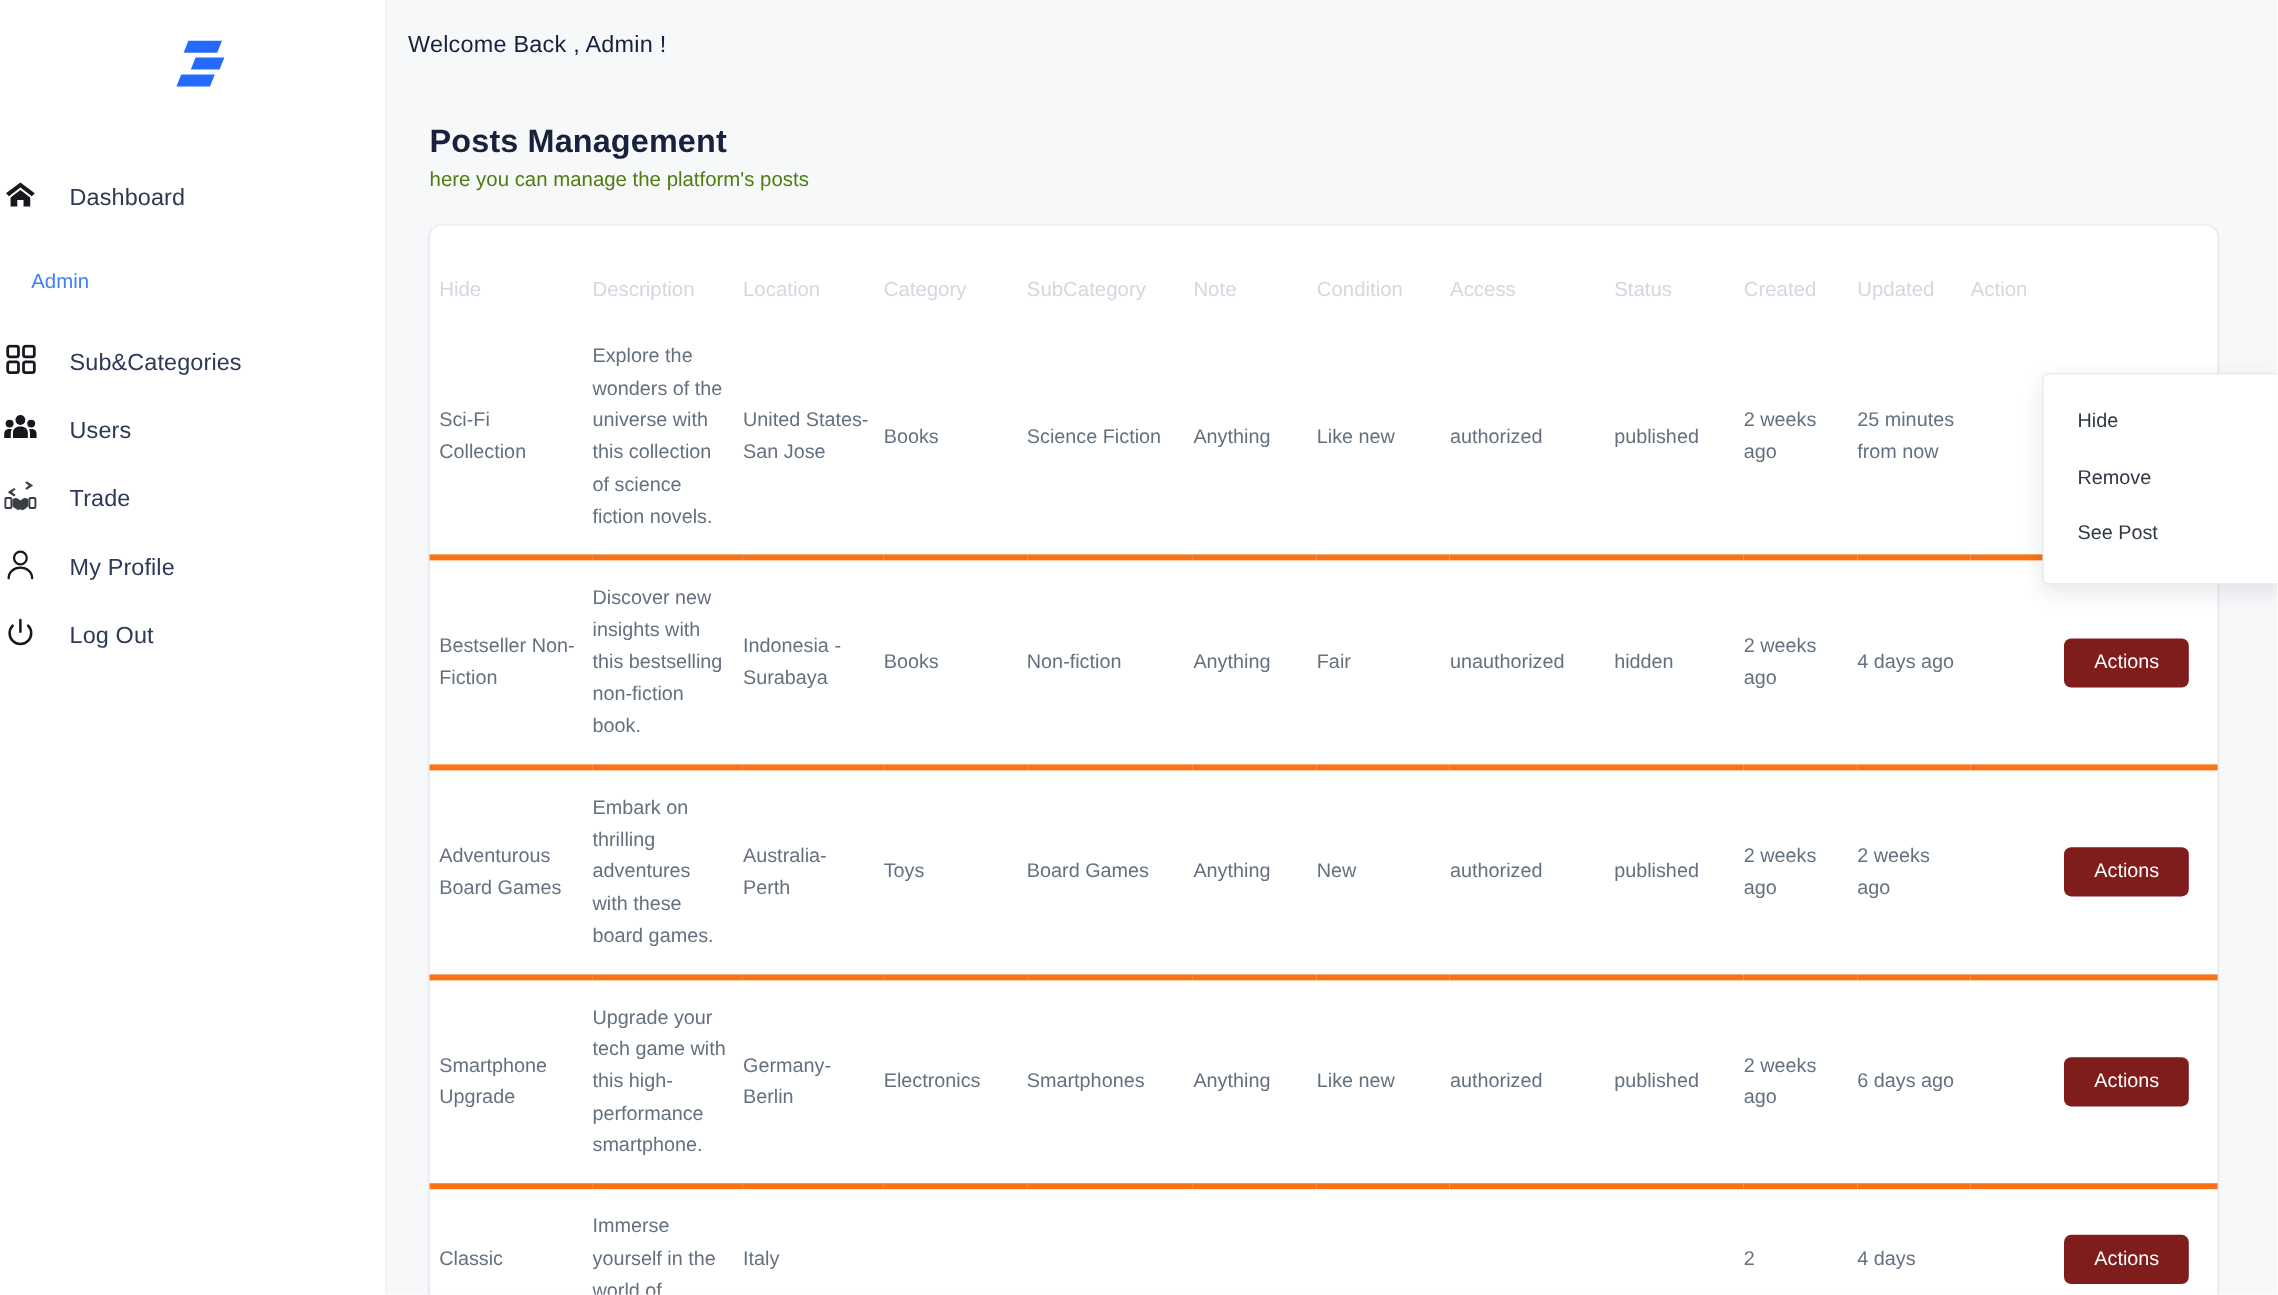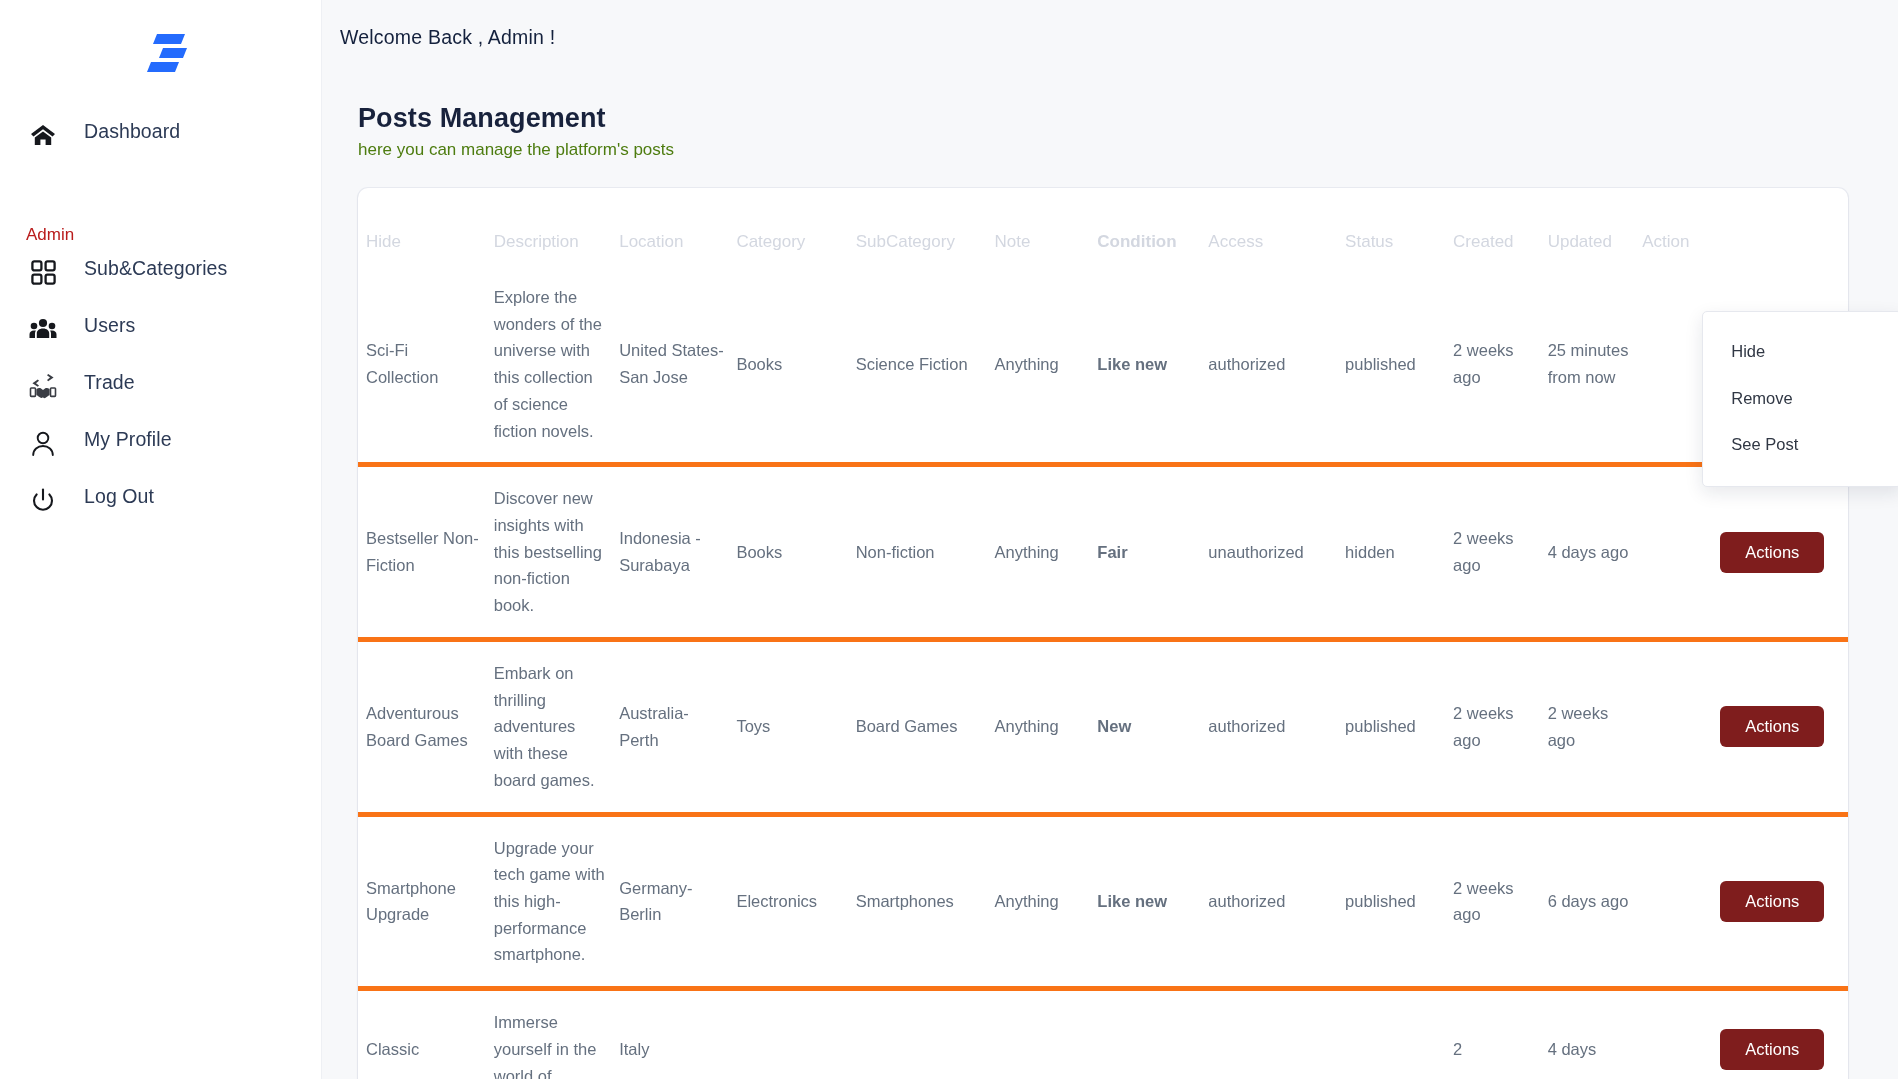--- a/index.html
+++ b/index.html
@@ -25,44 +25,43 @@
     display: flex;
     align-items: center;
     justify-content: center;
     padding-top: 10px;
   }
   .logo { width: 52px; height: 42px; display: block; }
 
   .nav-top { margin-top: 24px; }
   .nav-item {
     display: flex;
-    align-items: flex-start;
+    align-items: flex-end;
     height: 57px;
-    padding-left: 26px;
     cursor: pointer;
   }
   .nav-icon {
     width: 34px; height: 30px;
     flex: 0 0 34px;
     display: flex; align-items: center; justify-content: center;
     color: #1b1b1f;
   }
   .nav-label {
     margin-left: 24px;
     font-size: 19.5px;
     color: #2c3a55;
     letter-spacing: .1px;
     white-space: nowrap;
   }
   .section-label {
     padding-left: 26px;
     margin-top: 48px;
     margin-bottom: 12px;
     font-size: 17px;
-    color: #b91c1c;
+    color: #3b82f6;
   }
 
   
   .main {
     flex: 1 1 auto;
     background: #f7f8fa;
     position: relative;
     overflow: hidden;
   }
   .welcome {
@@ -112,21 +111,21 @@
     border-top: 5px solid #f97316;
   }
   tbody tr:first-child td { border-top: none; }
 
   th.c-title,  td.c-title    { width: 132px; padding-left: 8px; }
   th.c-desc,   td.c-desc     { width: 122px; }
   th.c-loc,    td.c-loc      { width: 114px; }
   th.c-cat,    td.c-cat      { width: 116px; }
   th.c-sub,    td.c-sub      { width: 135px; }
   th.c-note,   td.c-note     { width: 100px; }
-  th.c-cond,   td.c-cond     { width: 108px; font-weight: bold; }
+  th.c-cond,   td.c-cond     { width: 108px; }
   th.c-acc,    td.c-acc      { width: 133px; }
   th.c-stat,   td.c-stat     { width: 105px; }
   th.c-crea,   td.c-crea     { width:  92px; }
   th.c-upda,   td.c-upda     { width:  92px; }
   th.c-act,    td.c-act      { width: 200px; }
 
   thead th.c-title { padding-left: 8px; }
 
   td.c-act { text-align: left; position: relative; padding-right: 0; }
 

